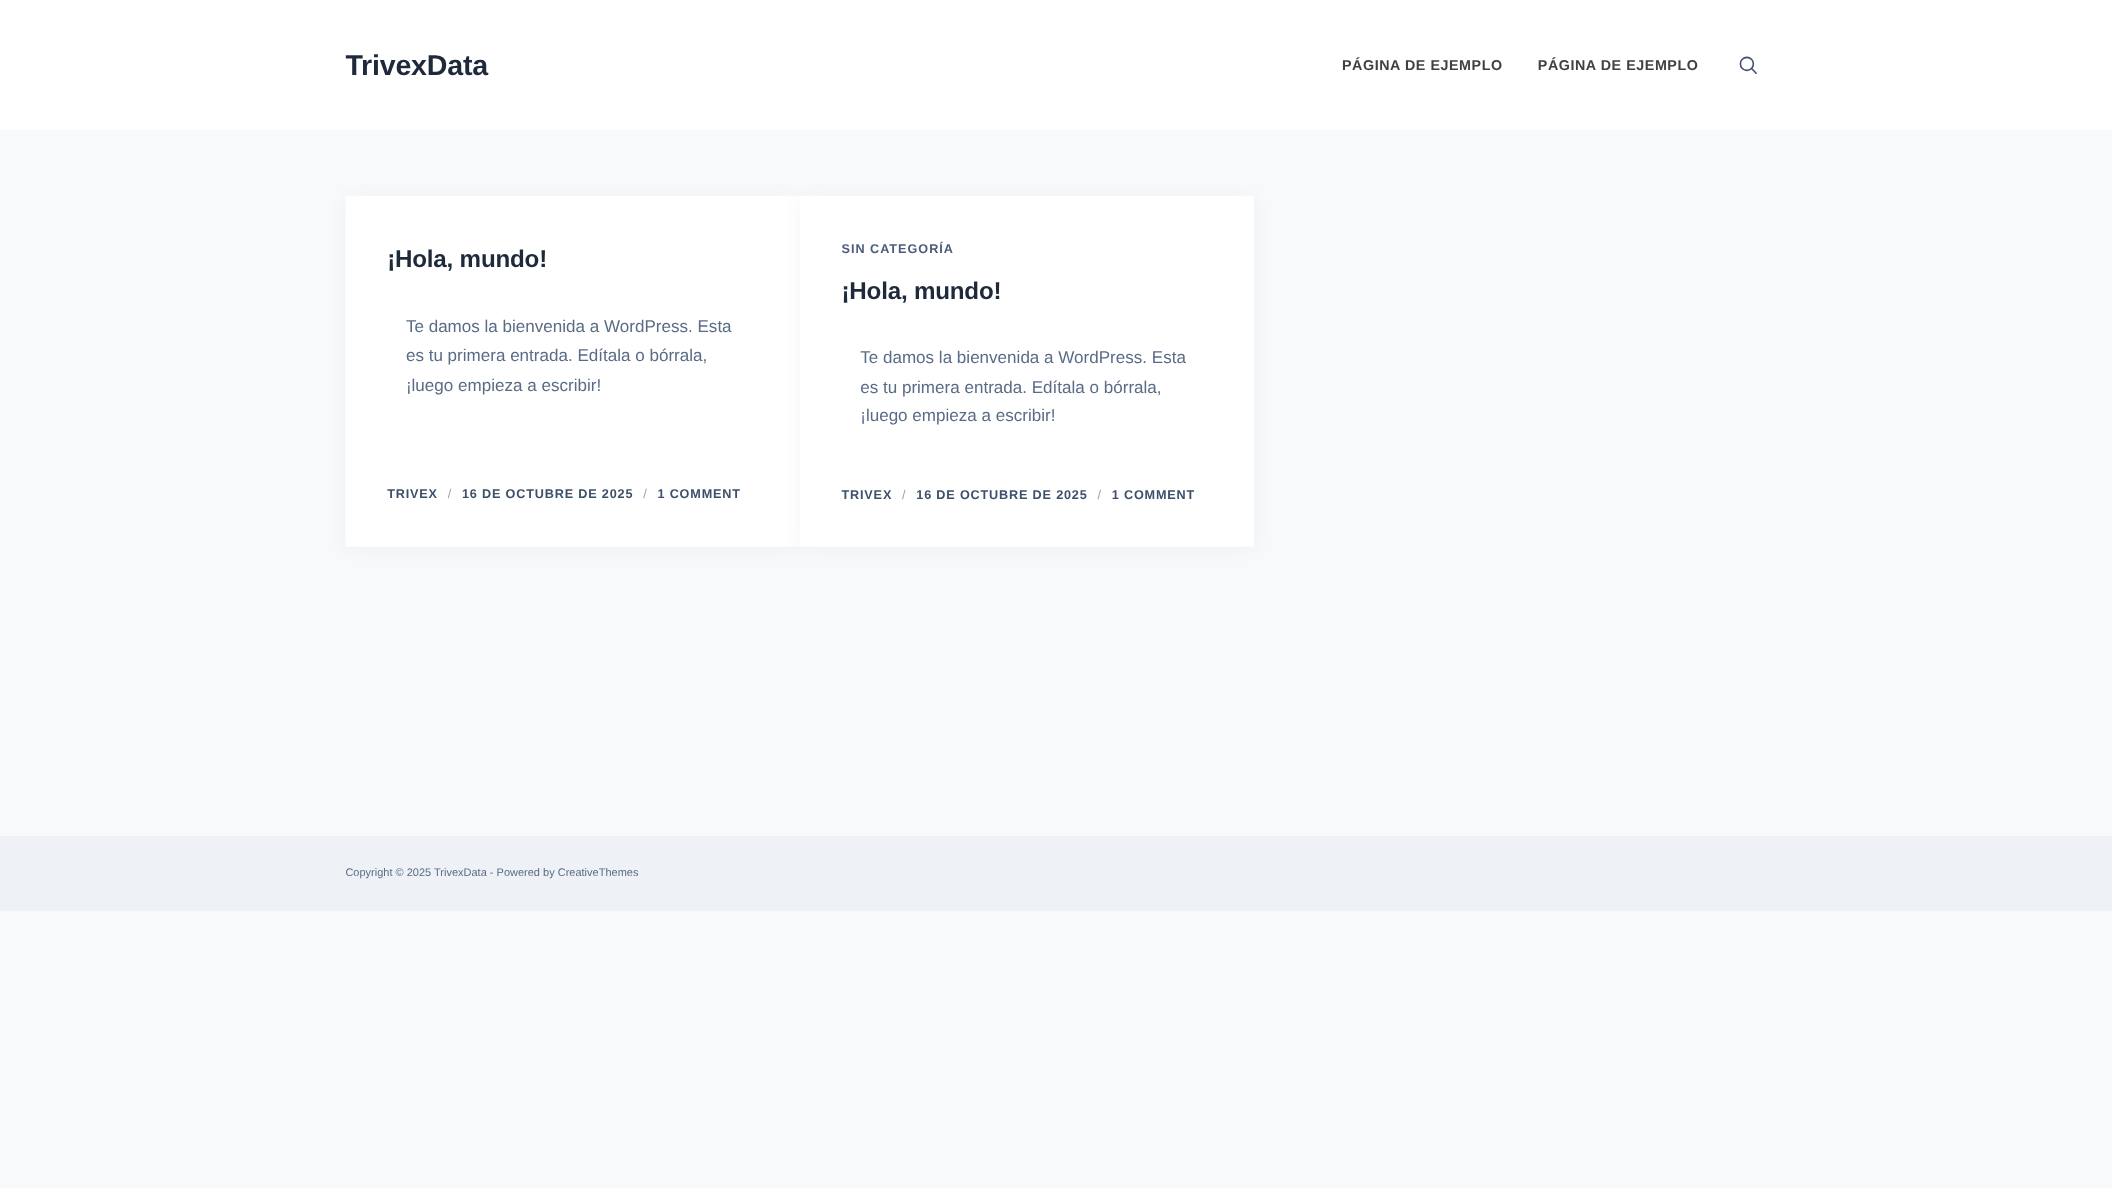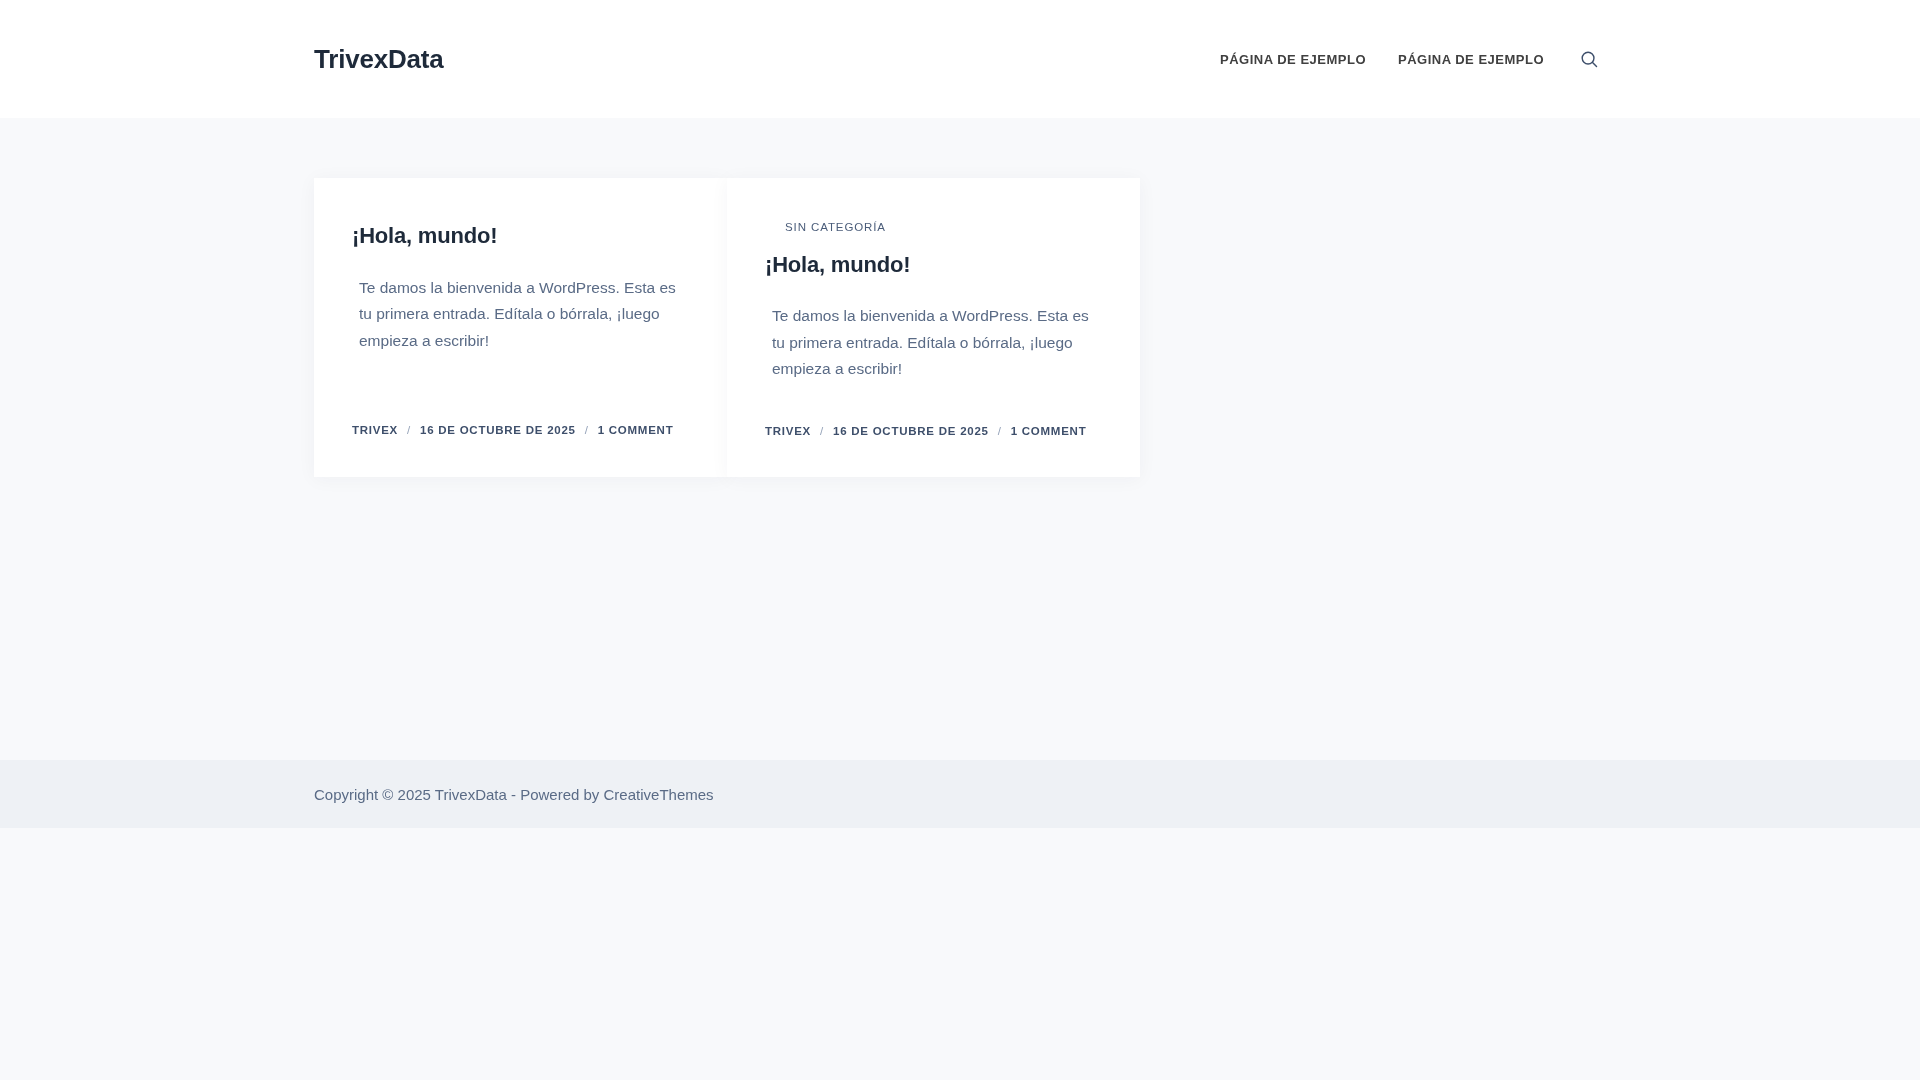--- a/index.html
+++ b/index.html
@@ -110,50 +110,49 @@
     background: #ffffff;
     padding: 44px 38px 40px 38px;
     box-shadow: 0 2px 18px rgba(40, 55, 80, 0.045);
     display: flex;
     flex-direction: column;
     min-height: 264px;
   }
 
   .post-category {
     font-size: 11.5px;
-    font-weight: 400;
+    font-weight: 700;
     letter-spacing: 0.9px;
     text-transform: uppercase;
     color: #4b5d7a;
     text-decoration: none;
     display: block;
     margin-bottom: 17px;
     line-height: 1;
-    margin-left: 20px;
   }
 
   .post-title {
     font-size: 22px;
     font-weight: 700;
     letter-spacing: -0.2px;
     color: #1e2a3a;
     line-height: 1.25;
     margin: 0 0 18px 0;
   }
 
   .post-title a {
     color: inherit;
     text-decoration: none;
   }
 
   .post-excerpt {
     font-size: 15.5px;
     line-height: 1.72;
     color: #5a6b86;
-    margin: 7px;
+    margin: 17px;
   }
 
   .post-meta {
     margin-top: auto;
     padding-top: 36px;
     display: flex;
     align-items: flex-end;
     flex-wrap: wrap;
     font-size: 11.5px;
     font-weight: 700;
@@ -180,21 +179,21 @@
   
   .site-footer {
     flex: 0 0 68px;
     background: #eef1f5;
     display: flex;
     align-items: center;
     padding: 0 314px;
   }
 
   .footer-text {
-    font-size: 15px;
+    font-size: 10px;
     color: #5a6b86;
     line-height: 1;
   }
 
   .footer-text a {
     color: #5a6b86;
     text-decoration: none;
   }
 </style>
 </head>

